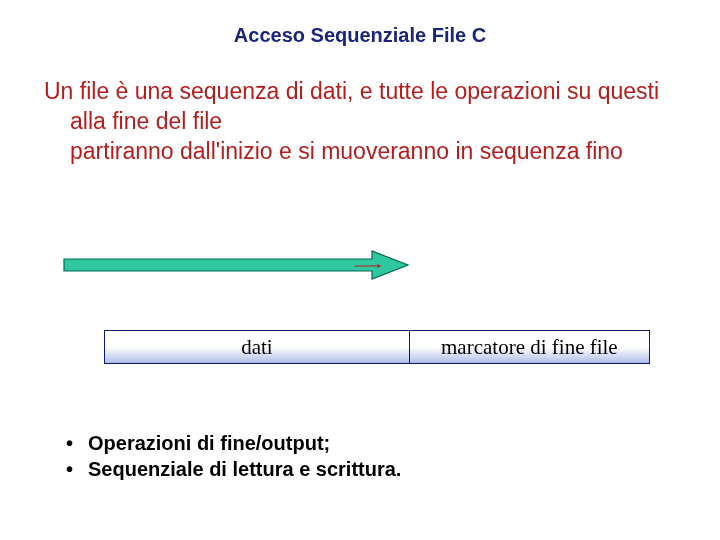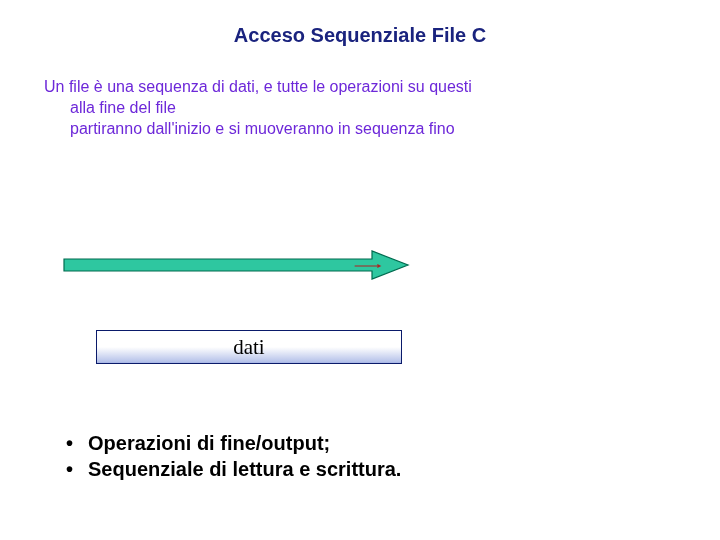--- a/index.html
+++ b/index.html
@@ -16,23 +16,23 @@
     }
     .title {
       color: #1a237e;
       font-weight: bold;
       font-size: 20px;
       text-align: center;
       padding-top: 24px;
     }
     .paragraph {
       padding: 30px 44px 0 44px;
-      font-size: 16px;
+      font-size: 23px;
       line-height: 1.3;
-      color: #6d28d9;
+      color: #b91c1c;
     }
     .paragraph .indent {
       display: block;
       margin-left: 26px;
     }
     .arrow-area {
       position: absolute;
       left: 62px;
       top: 245px;
       width: 350px;
@@ -41,21 +41,21 @@
     .arrow-sub {
       position: absolute;
       left: 348px;
       top: 264px;
       width: 40px;
       height: 4px;
     }
     .boxes {
       position: absolute;
       top: 330px;
-      left: 96px;
+      left: 104px;
       width: 546px;
       height: 34px;
       display: flex;
     }
     .box {
       height: 34px;
       border: 1px solid #0a1a6a;
       box-sizing: border-box;
       background: linear-gradient(to top, #2a4fc8 -30%, #b8c4ea 5%, #ffffff 50%);
       display: flex;
@@ -107,20 +107,21 @@
   <polygon points="2,14 310,14 310,6 346,20 310,34 310,26 2,26" fill="#2ec7a0" stroke="#006b4f" stroke-width="1.2"></polygon>
 </svg>
 
 <svg class="arrow-sub" viewBox="0 0 40 6">
   <line x1="0" y1="3" x2="34" y2="3" stroke="#b02020" stroke-width="1.5"></line>
   <polygon points="34,0 40,3 34,6" fill="#b02020"></polygon>
 </svg>
 
 <div class="boxes">
   <div class="box box-left">dati</div>
+  <div class="box box-right">marcatore di fine file</div>
 </div>
 
 <div class="bullets">
   <div class="row">
     <span class="dot">•</span>
     <span>Operazioni di fine/output;</span>
   </div>
   <div class="row">
     <span class="dot">•</span>
     <span>Sequenziale di lettura e scrittura.</span>

